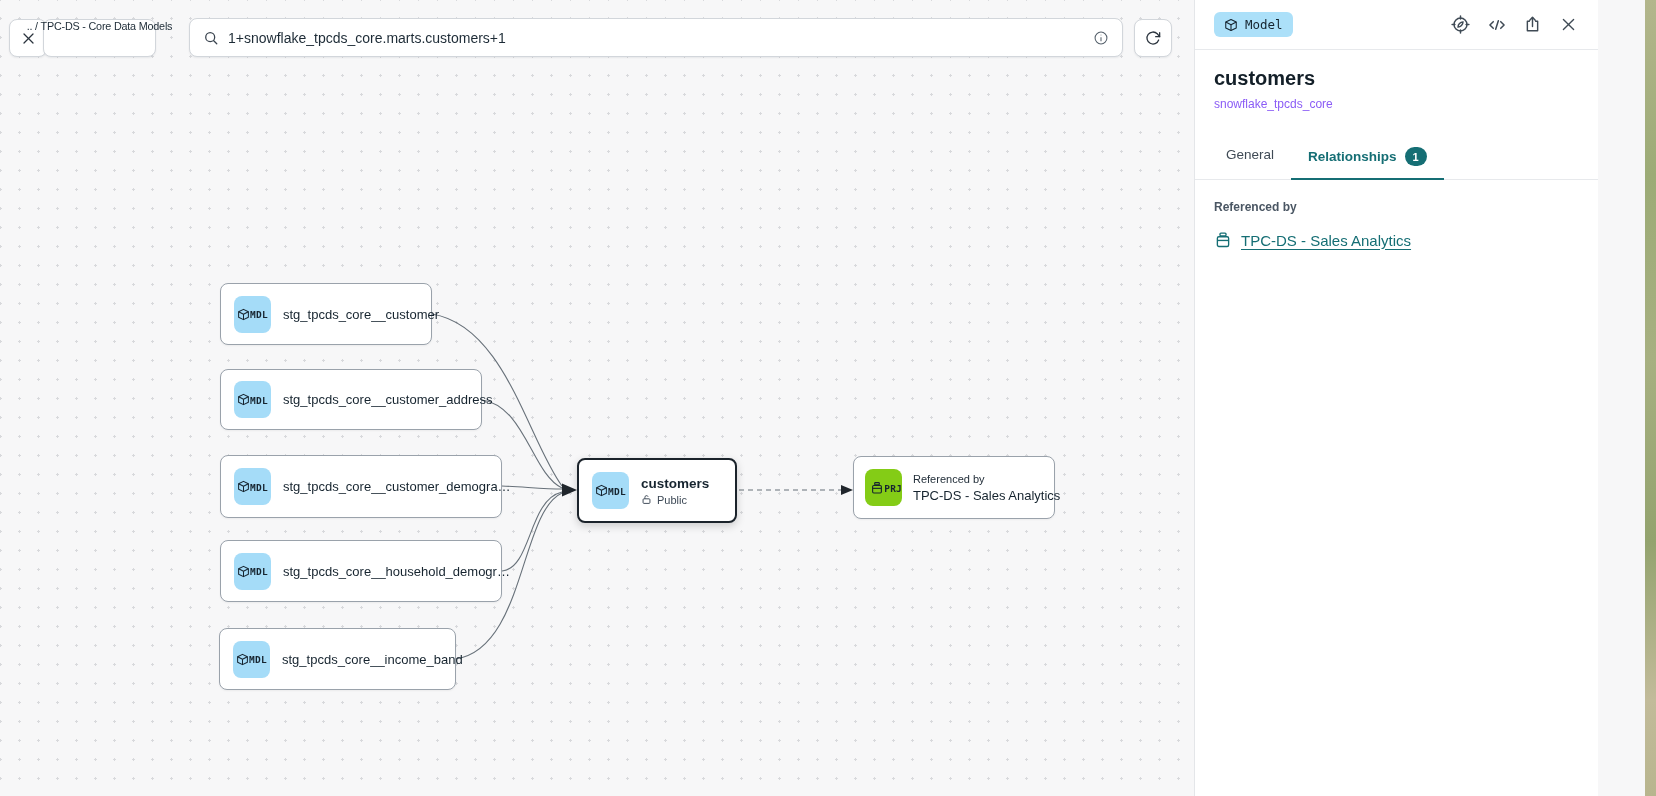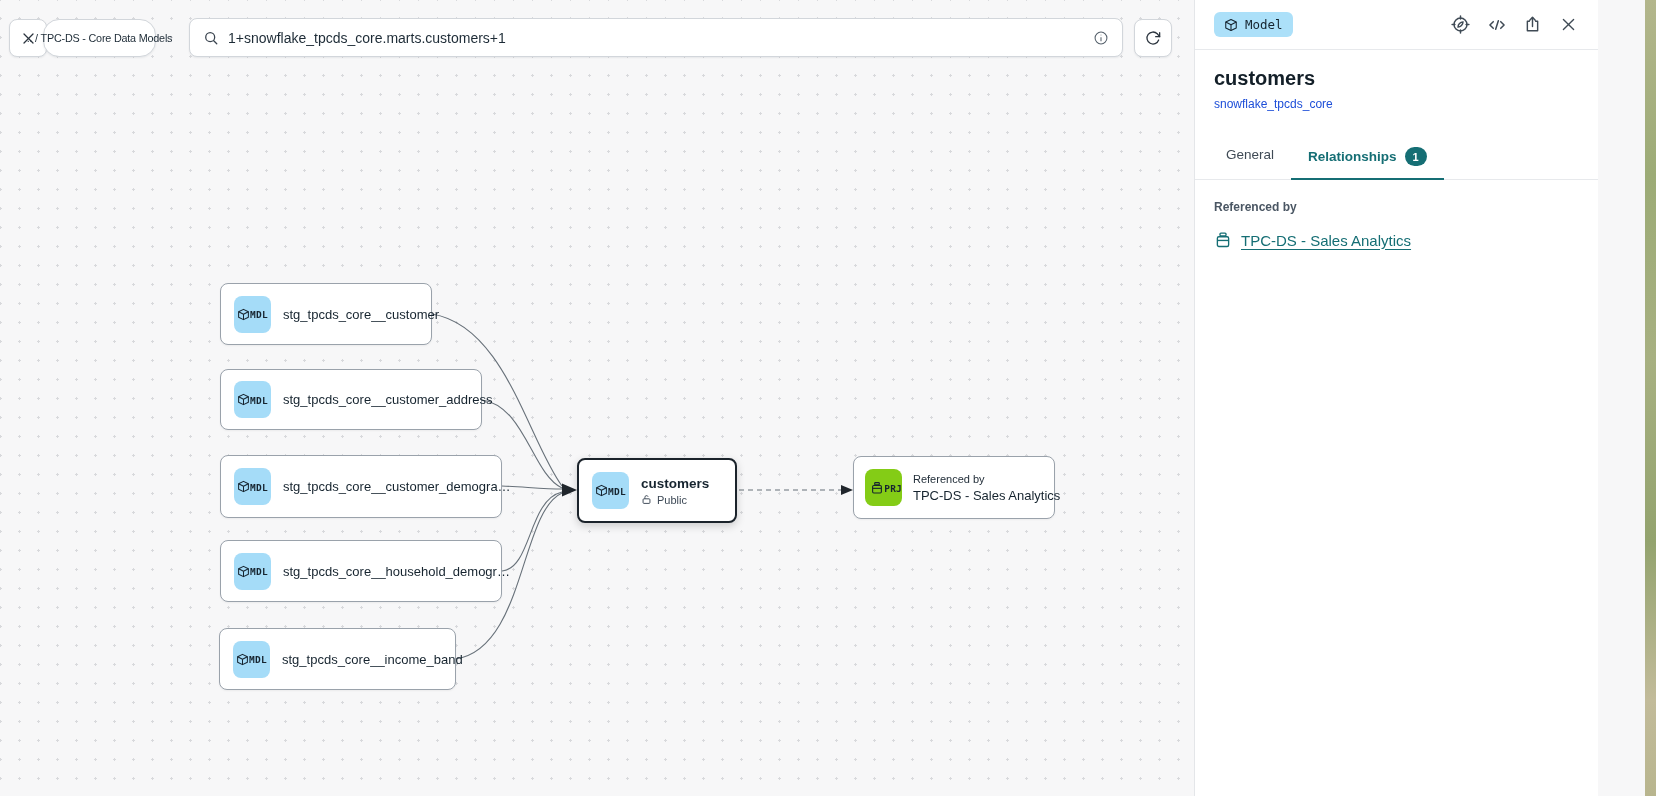--- a/index.html
+++ b/index.html
@@ -21,23 +21,23 @@
   .edges { position:absolute; left:0; top:0; pointer-events:none; }
 
   
   .tb-btn {
     position:absolute; background:#fff; border:1px solid #d2d6db; border-radius:8px;
     display:flex; align-items:center; justify-content:center;
     box-shadow:0 1px 2px rgba(16,24,40,.07); color:#39434e; cursor:pointer;
   }
   .breadcrumb-pill {
     position:absolute; left:43px; top:19px; height:38px; width:113px;
-    background:#fff; border:1px solid #d2d6db; border-radius:16px;
+    background:#fff; border:1px solid #d2d6db; border-radius:8px;
     box-shadow:0 1px 2px rgba(16,24,40,.07);
-    display:flex; align-items:center; justify-content:center;
+    display:flex; align-items:flex-start; justify-content:center;
     font-size:10.8px; color:#1d2b36; white-space:nowrap; letter-spacing:-.2px;
   }
   .searchbox {
     position:absolute; left:189px; top:18px; width:934px; height:39px;
     background:#fff; border:1px solid #d2d6db; border-radius:8px;
     box-shadow:0 1px 2px rgba(16,24,40,.07);
     display:flex; align-items:center; gap:9px; padding:0 13px;
   }
   .searchbox input {
     flex:1; border:none; outline:none; font-family:"Liberation Sans",sans-serif;
@@ -86,21 +86,21 @@
   .type-badge {
     display:inline-flex; align-items:center; gap:7px; background:#ace0f9;
     border-radius:6px; padding:5px 10px; color:#16242f;
     font-family:"DejaVu Sans Mono", monospace; font-size:12.5px;
   }
   .header-icons { display:flex; align-items:center; gap:15px; color:#3f4a55; }
   .hicon { width:21px; height:21px; display:flex; align-items:center; justify-content:center; cursor:pointer; }
   .panel-divider { height:1px; background:#e7e9ec; }
   .title-block { padding:17px 19px 0; }
   .panel-title { font-size:20px; font-weight:700; color:#131f28; }
-  .panel-subtitle { font-size:12px; color:#1d4ed8; margin-top:7px; }
+  .panel-subtitle { font-size:12px; color:#8b5cf6; margin-top:7px; }
   .tabs {
     display:flex; align-items:flex-start; padding:0 14px; margin-top:25px;
     border-bottom:1px solid #e7e9ec;
   }
   .tab {
     padding:11px 17px 12px; font-size:13.5px; color:#3f4a55; cursor:pointer;
     display:flex; align-items:center; gap:8px; border-bottom:2px solid transparent;
     margin-bottom:-1px;
   }
   .tab-active { color:#156e74; font-weight:700; border-bottom:2px solid #156e74; }

